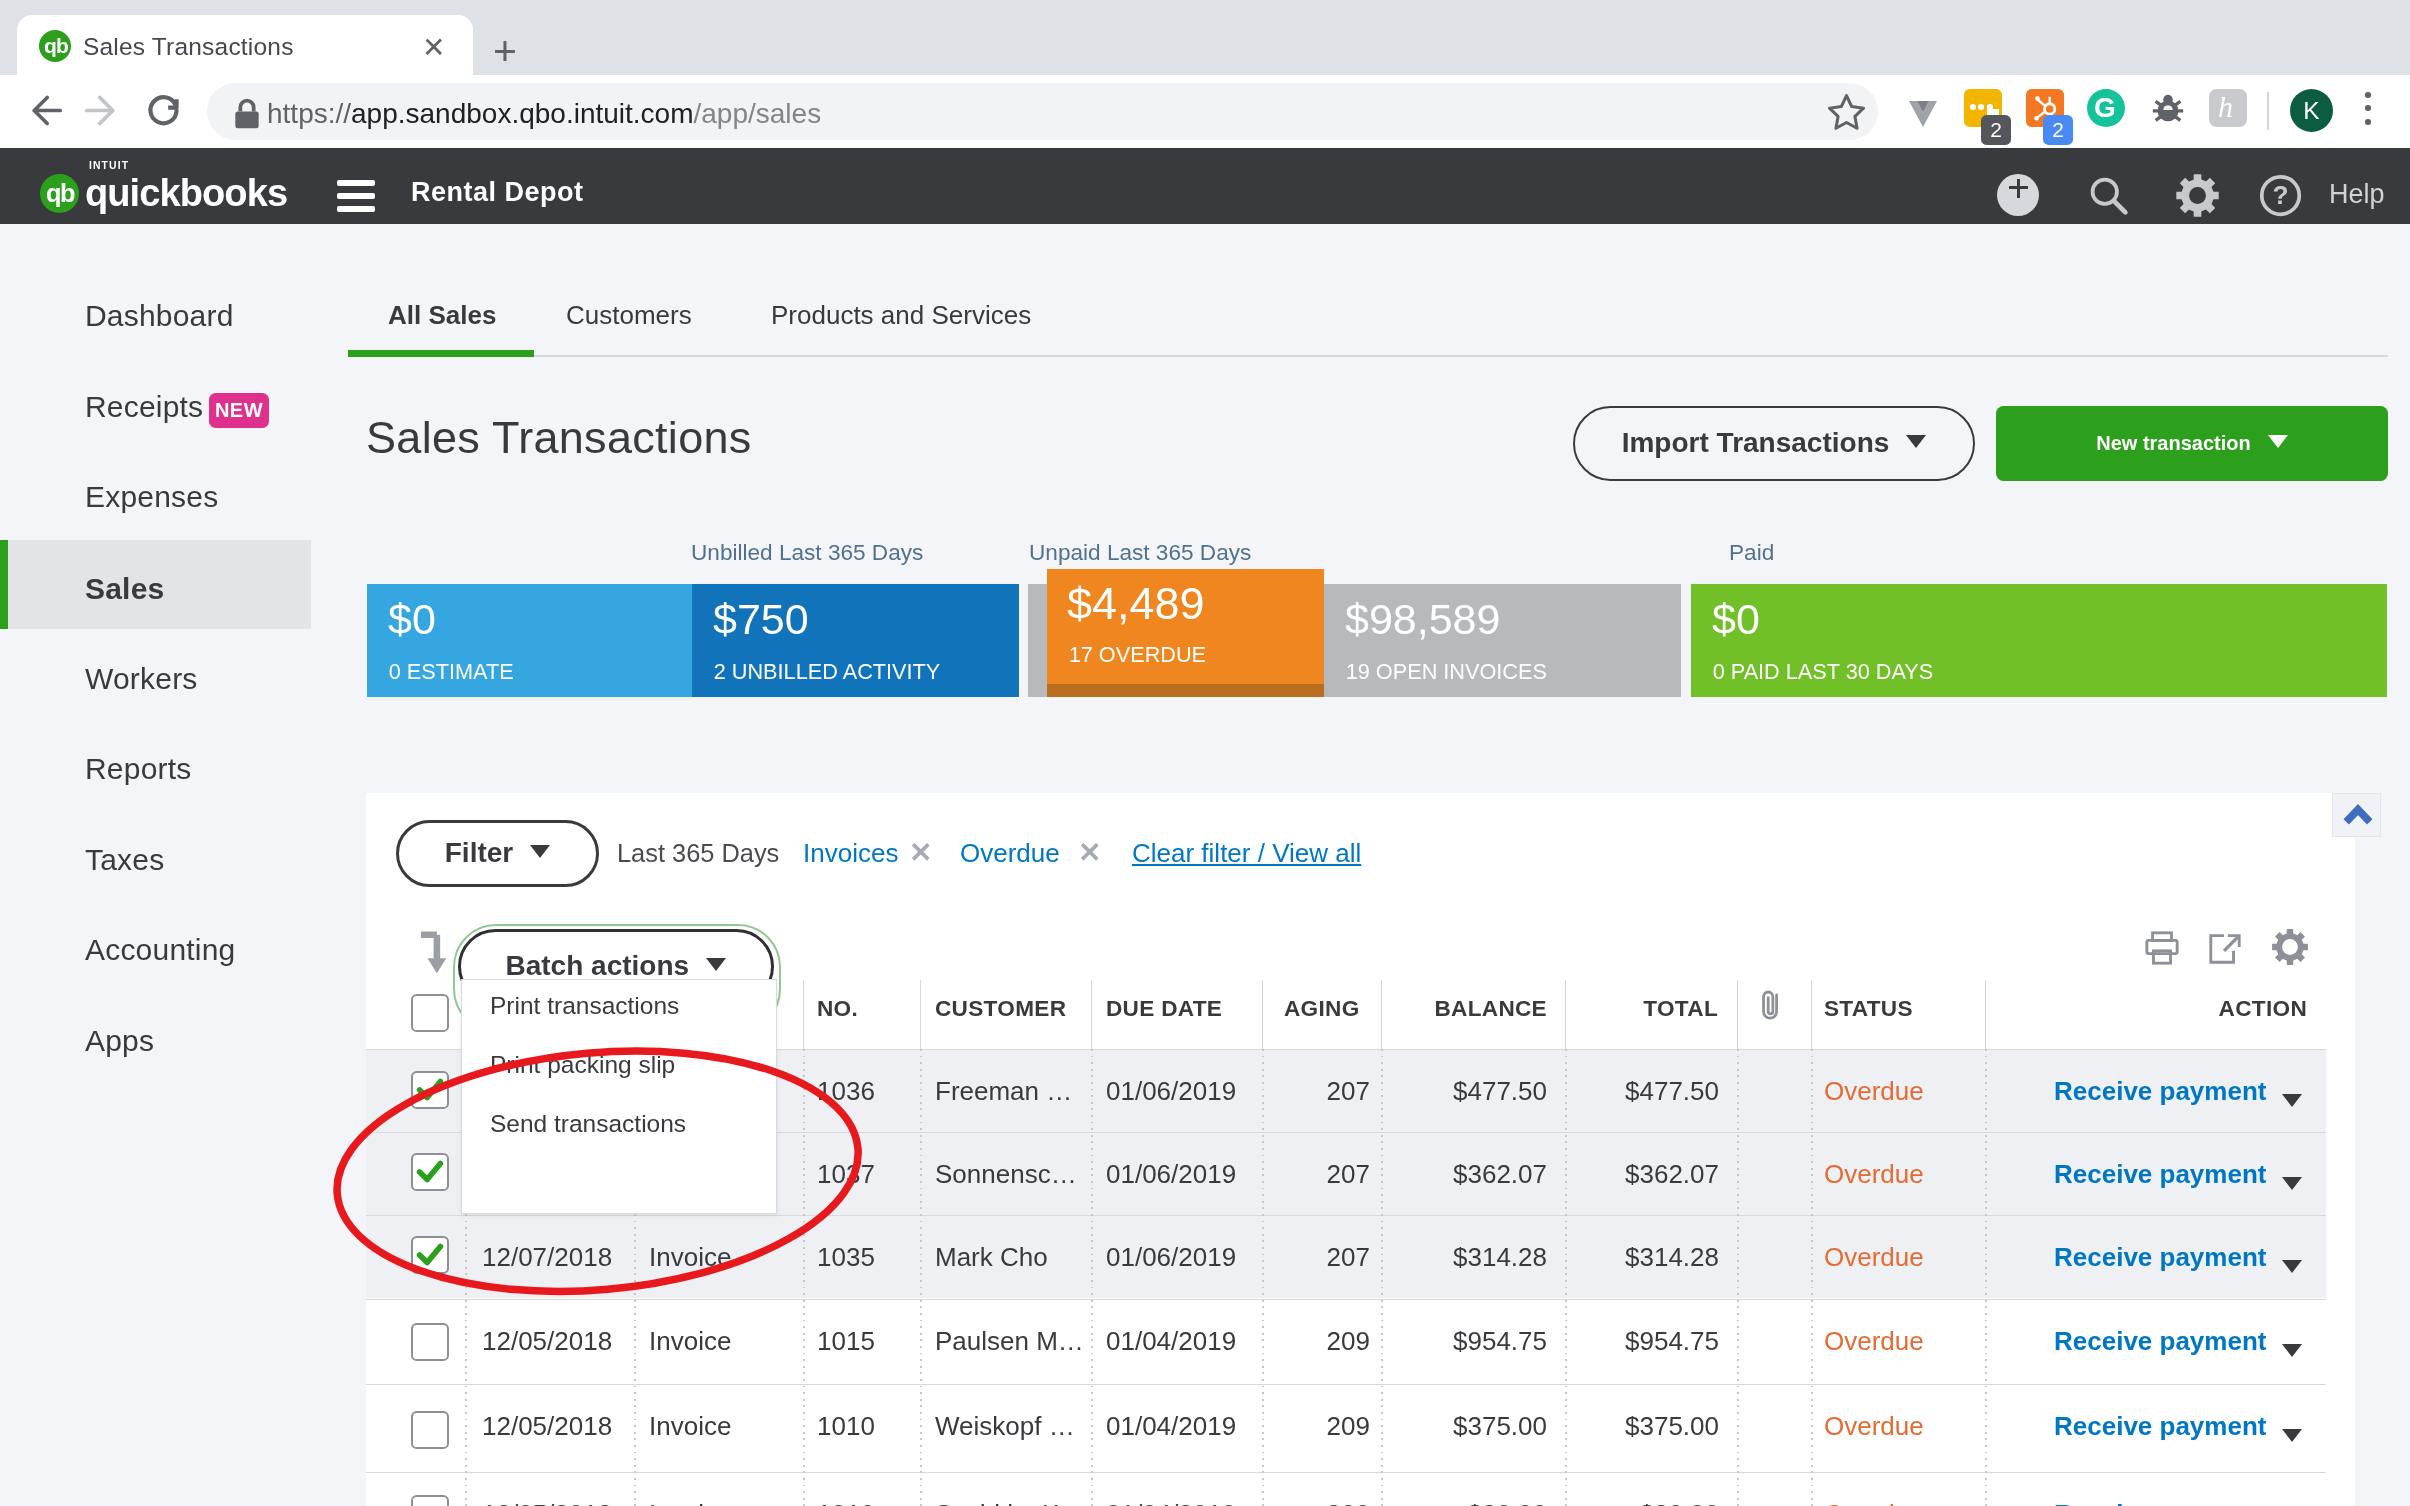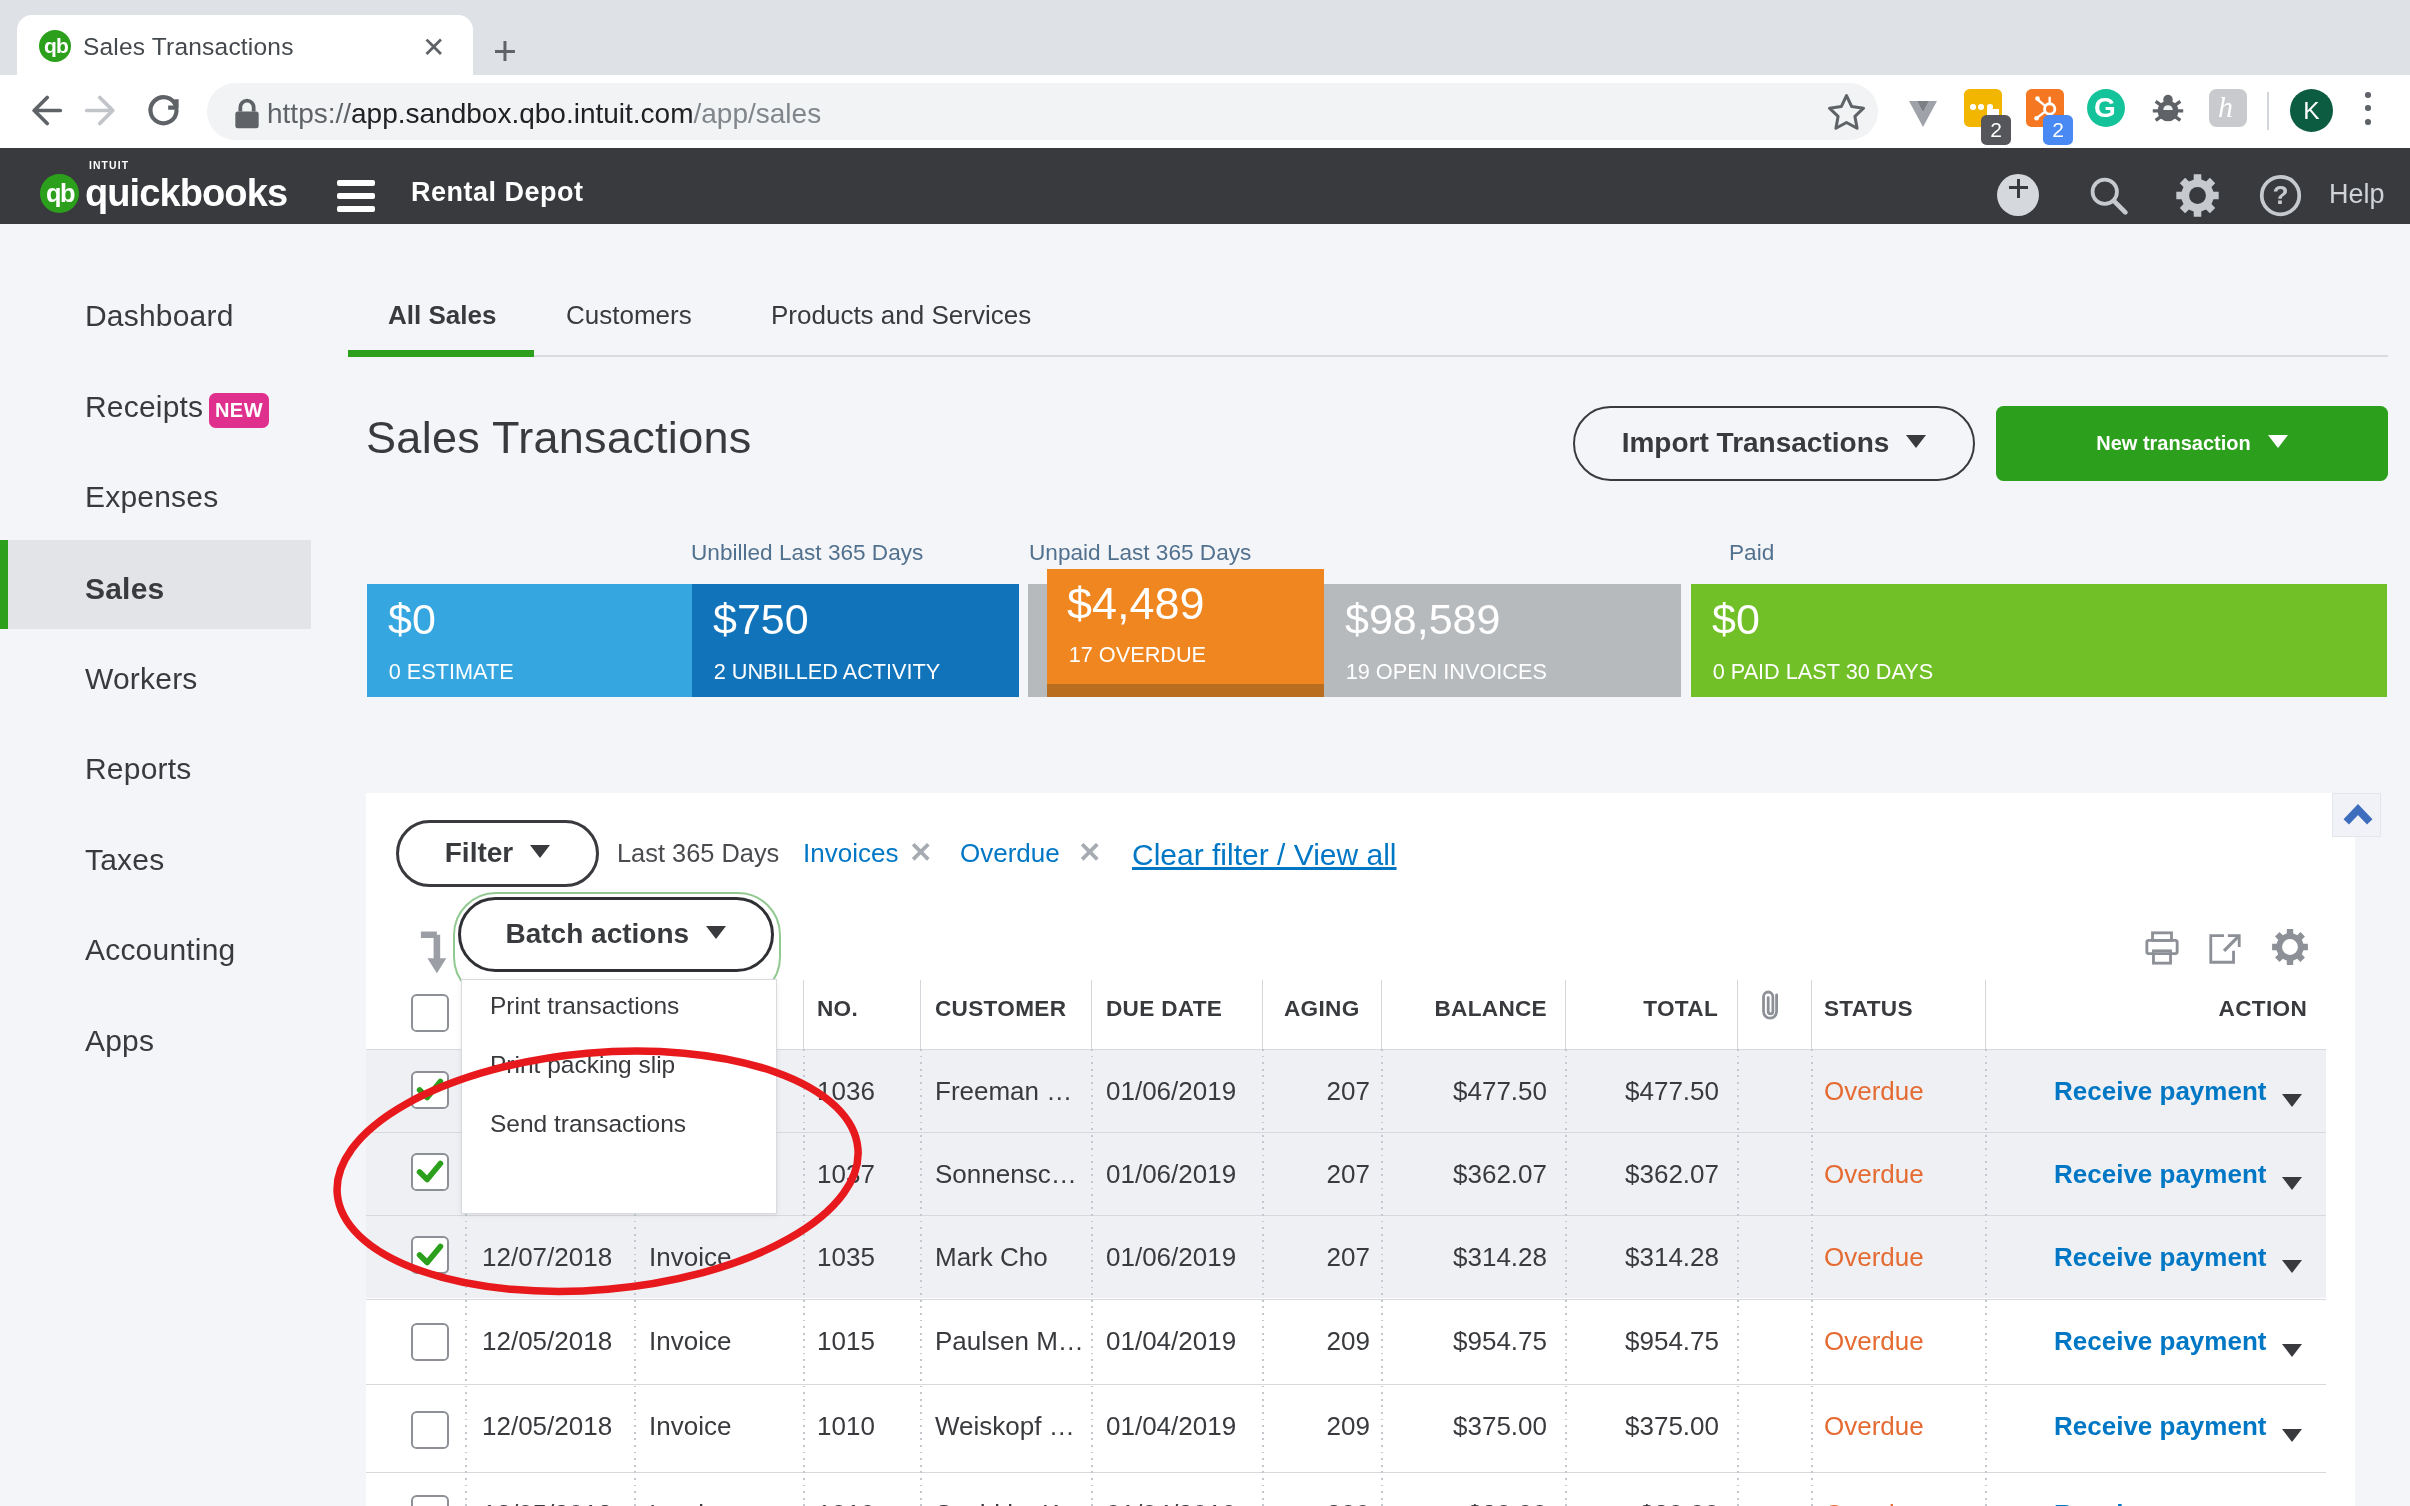--- a/index.html
+++ b/index.html
@@ -60,24 +60,24 @@
 
   
   #panel { left:366px; top:793px; width:1989px; height:714px; background:#fff; }
   #chevbox { left:2332px; top:793px; width:49px; height:44px; background:#f0f2f7; border:1.9px solid #e2e5ea; }
 
   
   #filterbtn { left:396px; top:820px; width:203px; height:67px; border:3.3px solid #393a3d; border-radius:34px; font-size:28px; font-weight:bold; color:#393a3d; text-align:center; line-height:60px; }
   .chip { top:838px; font-size:26px; color:#0077c5; }
   .chipx { top:836px; font-size:28px; color:#a6abb2; font-weight:bold;}
   #last365 { left:617px; top:839px; font-size:25.4px; color:#4a4b4f; }
-  #clearfilter { left:1132px; top:838px; font-size:30px; color:#0077c5; text-decoration:underline; }
-
-  
-  #batchwrap { left:453px; top:892px; width:328px; height:108px; border:2.8px solid #92c991; border-radius:43px; background:#fff; }
+  #clearfilter { left:1132px; top:838px; font-size:26px; color:#0077c5; text-decoration:underline; }
+
+  
+  #batchwrap { left:453px; top:924px; width:328px; height:108px; border:2.8px solid #92c991; border-radius:43px; background:#fff; }
   #batchbtn { position:absolute; left:2.8px; top:2.8px; width:316px; height:75px; border:3.8px solid #2f3033; border-radius:38px; font-size:28px; font-weight:bold; color:#393a3d; text-align:center; line-height:68px; }
 
   
   #menu { left:461px; top:979px; width:316px; height:235px; background:#fff; border:0.9px solid #d8dade; box-shadow:0 1.9px 5.6px rgba(0,0,0,0.08); }
   .mitem { position:absolute; left:28px; font-size:24.5px; color:#393a3d; }
   #sendrem { position:absolute; left:0px; top:171px; width:315px; height:57px; background:#ebedef; }
   #sendrem span { position:absolute; left:28px; top:14px; font-size:24.5px; color:#2ca01c; }
 
   
   .hcell { top:996px; font-size:22.6px; font-weight:bold; color:#393a3d; letter-spacing:0.3px; }

